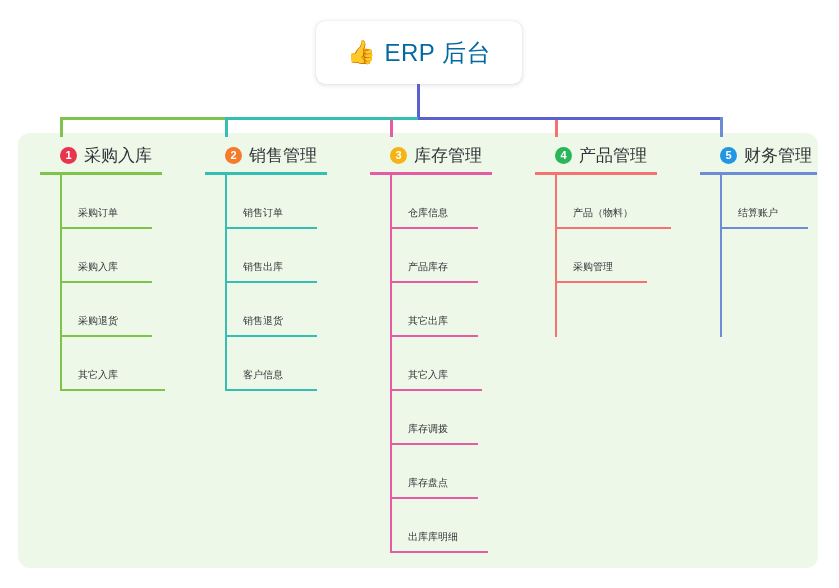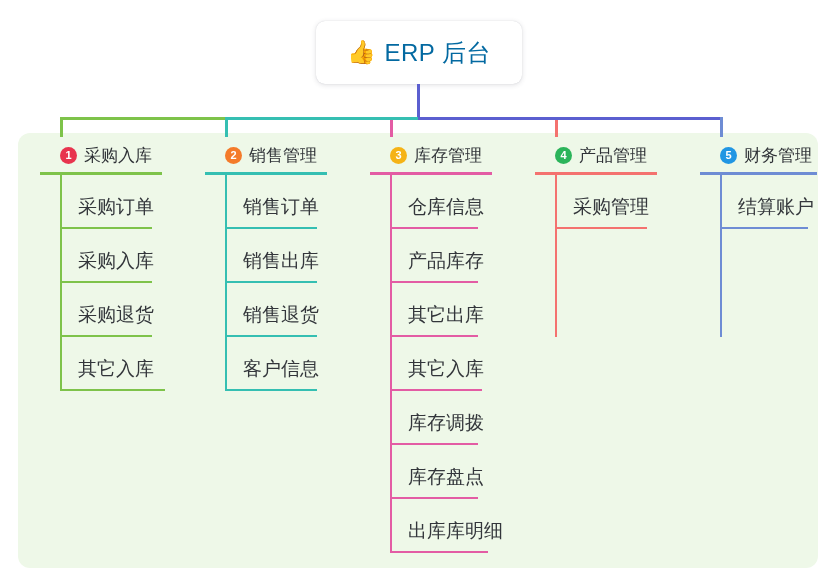--- a/index.html
+++ b/index.html
@@ -125,21 +125,21 @@
   }
   .child {
     position: relative;
     height: 54px;
     box-sizing: border-box;
   }
   .child-label {
     position: absolute;
     left: 38px;
     bottom: 9px;
-    font-size: 19px;
+    font-size: 10px;
     color: #33363b;
     white-space: nowrap;
   }
   .child-underline {
     position: absolute;
     left: 20px;
     bottom: 0;
     height: 2px;
   }
 </style>
@@ -262,20 +262,24 @@
       </div>
       <div class="column" style="left: 535px;">
         <div class="col-header">
           <span class="badge" style="background: rgb(43, 180, 90);">4</span>
           <span class="col-title">产品管理</span>
         </div>
         <div class="col-underline" style="background: rgb(244, 114, 111); width: 122px; margin-left: 0px;"></div>
         <div class="children">
           <div class="spine" style="background: rgb(244, 114, 111); height: 162px;"></div>
           <div class="child">
+            <span class="child-label">产品（物料）</span>
+            <div class="child-underline" style="background: rgb(244, 114, 111); width: 116px;"></div>
+          </div>
+          <div class="child">
             <span class="child-label">采购管理</span>
             <div class="child-underline" style="background: rgb(244, 114, 111); width: 92px;"></div>
           </div>
         </div>
       </div>
       <div class="column" style="left: 700px;">
         <div class="col-header">
           <span class="badge" style="background: rgb(33, 150, 227);">5</span>
           <span class="col-title">财务管理</span>
         </div>

